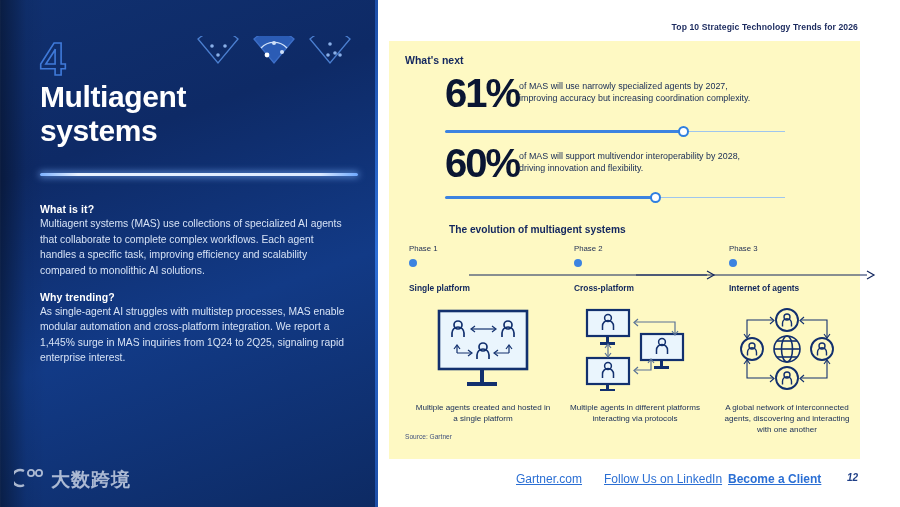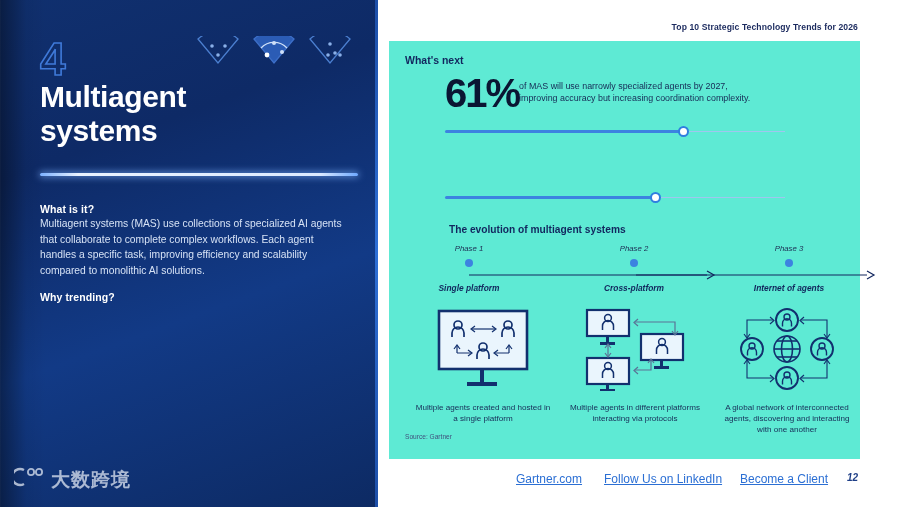--- a/index.html
+++ b/index.html
@@ -49,35 +49,35 @@
   .bh {
     color:#ffffff; font-size:10.5px; font-weight:700; margin-bottom:1px;
     letter-spacing:.1px;
   }
   .bp {
     color:#d6e2f5; font-size:10.3px; line-height:1.52; font-weight:400;
     margin-bottom:12px;
   }
   .watermark {
     position:absolute; left:14px; bottom:14px;
-    display:flex; align-items:flex-start; gap:7px;
+    display:flex; align-items:center; gap:7px;
     opacity:.72;
   }
   .wm-cn { color:#e8eef8; font-size:19px; font-weight:700; letter-spacing:1px;
            font-family:"DejaVu Sans", sans-serif; }
 
   
   .right { position:relative; flex:1; height:359px; background:#fff; }
   .kicker {
     position:absolute; right:42px; top:22px;
     font-size:8.6px; font-weight:700; color:#1b2a5e; letter-spacing:.1px;
   }
   .card {
     position:absolute; left:11px; top:41px; width:471px; height:418px;
-    background:#5eead4;
+    background:#fef9c3;
   }
   .whatsnext {
     position:absolute; left:16px; top:13px;
     font-size:10.5px; font-weight:700; color:#12265e;
   }
 
   .statrow { position:absolute; display:flex; align-items:flex-start; }
   .stat1 { left:56px; top:34px; }
   .stat2 { left:56px; top:104px; }
   .pct {
@@ -96,21 +96,21 @@
   .knob {
     position:absolute; top:1px; width:11px; height:11px; border-radius:50%;
     background:#ffffff; border:2.4px solid #2f7fe0;
   }
 
   .evo-title {
     position:absolute; left:16px; top:183px;
     font-size:10.2px; font-weight:700; color:#12265e;margin-left:44px;
   }
   .phases { position:absolute; left:10px; top:203px; width:451px; height:60px; }
-  .phase-col { position:absolute; text-align:center;font-style:italic; }
+  .phase-col { position:absolute; text-align:left; }
   .phase-lbl { font-size:7.8px; color:#1d2b52; font-weight:400; }
   .phase-name { font-size:8.4px; color:#11265c; font-weight:700; margin-top:12px; white-space:nowrap;}
   .dot { width:8px; height:8px; border-radius:50%; background:#3c83e0; display:inline-block;
          margin-top:3px; }
   .arrow-line { position:absolute; top:26px; height:10px; }
 
   .diagrams { position:absolute; left:10px; top:266px; width:452px; height:130px; }
   .diag { position:absolute; text-align:center; }
   .diag-cap { font-size:8.1px; color:#172c57; line-height:1.38; margin-top:7px; }
 
@@ -166,20 +166,21 @@
       <div>Multiagent</div>
       <div>systems</div>
     </div>
 
     <div class="rule"></div>
 
     <div class="body-block">
       <div class="bh">What is it?</div>
       <div class="bp">Multiagent systems (MAS) use collections of specialized AI agents that collaborate to complete complex workflows. Each agent handles a specific task, improving efficiency and scalability compared to monolithic AI solutions.</div>
       <div class="bh">Why trending?</div>
+      <div class="bp">As single-agent AI struggles with multistep processes, MAS enable modular automation and cross-platform integration. We report a 1,445% surge in MAS inquiries from 1Q24 to 2Q25, signaling rapid enterprise interest.</div>
     </div>
 
     <div class="watermark">
       <span>
         <svg width="30" height="20" viewBox="0 0 30 20">
           <path d="M10 3 A8 8 0 1 0 10 17" fill="none" stroke="#e8eef8" stroke-width="2.4"></path>
           <circle cx="17" cy="5" r="3.1" fill="none" stroke="#e8eef8" stroke-width="1.8"></circle>
           <circle cx="25" cy="5" r="3.1" fill="none" stroke="#e8eef8" stroke-width="1.8"></circle>
         </svg>
       </span>
@@ -198,20 +199,24 @@
       <div class="statrow stat1">
         <div class="pct">61%</div>
         <div class="stat-txt">of MAS will use narrowly specialized agents by 2027, improving accuracy but increasing coordination complexity.</div>
       </div>
       <div class="slider sl1">
         <div class="track-bg"></div>
         <div class="track-fill" style="width: 70%;"></div>
         <div class="knob" style="left: calc(70% - 5.5px);"></div>
       </div>
 
+      <div class="statrow stat2">
+        <div class="pct">60%</div>
+        <div class="stat-txt">of MAS will support multivendor interoperability by 2028, driving innovation and flexibility.</div>
+      </div>
       <div class="slider sl2">
         <div class="track-bg"></div>
         <div class="track-fill" style="width: 62%;"></div>
         <div class="knob" style="left: calc(62% - 5.5px);"></div>
       </div>
 
       <div class="evo-title">The evolution of multiagent systems</div>
 
       <div class="phases">
         <svg class="arrow-line" style="left:70px;" width="250" height="10">
@@ -357,17 +362,17 @@
           <div class="diag-cap">A global network of interconnected agents, discovering and interacting with one another</div>
         </div>
       </div>
 
       <div class="source">Source: Gartner</div>
     </div>
 
     <div class="footer">
       <a class="flink" style="left:138px;" href="#">Gartner.com</a>
       <a class="flink" style="left:226px;" href="#">Follow Us on LinkedIn</a>
-      <a class="flink" style="left:362px;" href="#">Become a Client</a>
+      <a class="flink" style="left:350px;font-weight:bold;" href="#">Become a Client</a>
       <span class="pagenum">12</span>
     </div>
   </div>
 </div>
 
 </body></html>

